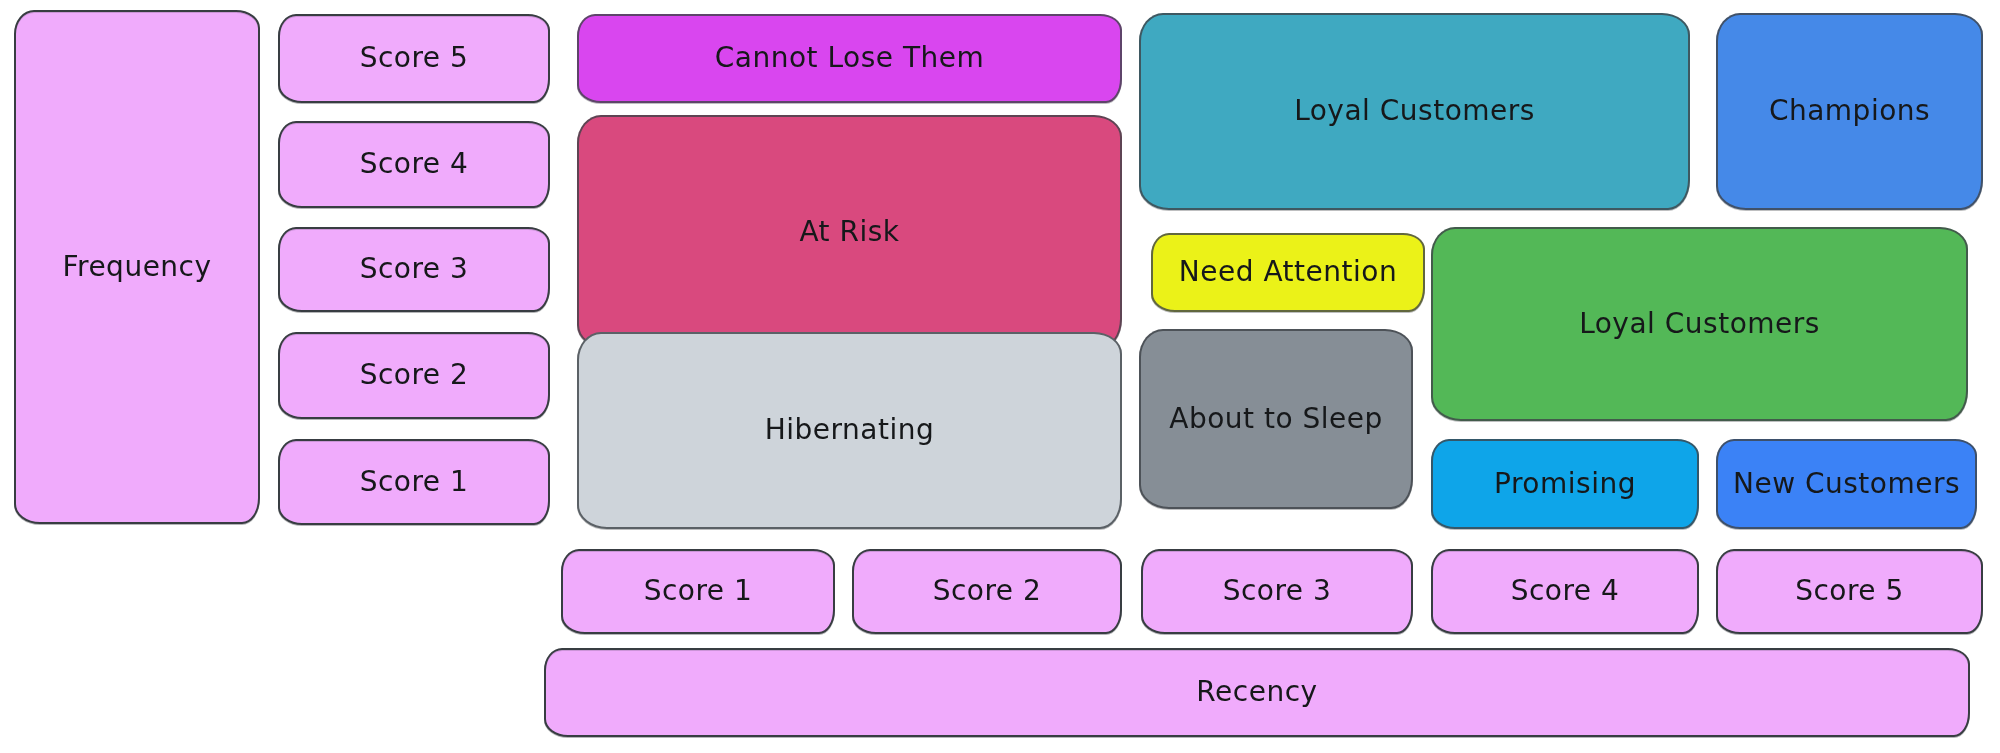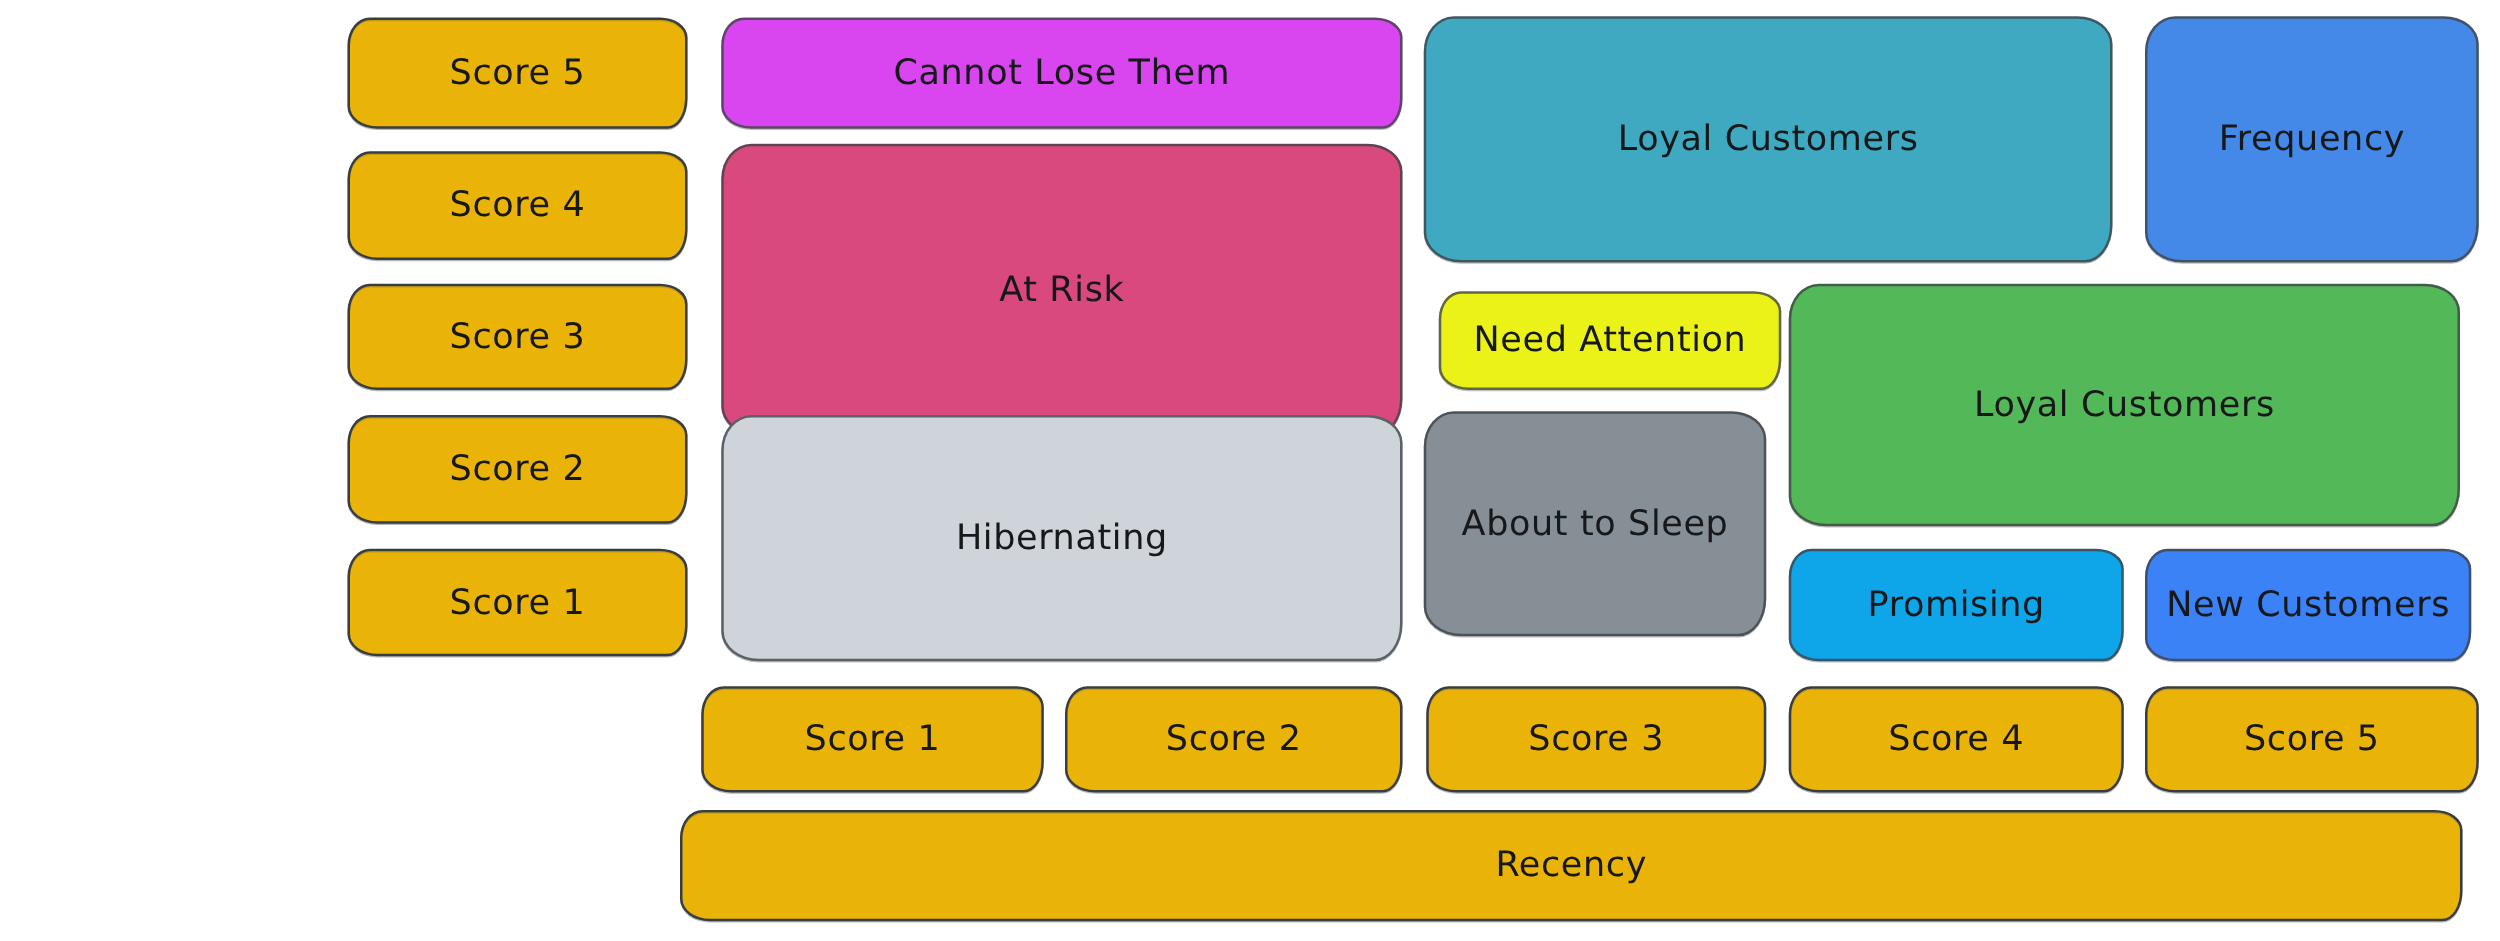--- a/index.html
+++ b/index.html
@@ -23,21 +23,21 @@
     justify-content: center;
     text-align: center;
     box-sizing: border-box;
     font-size: 28px;
     letter-spacing: 0.5px;
     line-height: 1.15;
     white-space: nowrap;
   }
   
   .label-box {
-    background: #eab308;
+    background: #f0abfc;
     border: 2px solid #383d42;
     border-radius: 20px 24px 18px 26px / 24px 18px 26px 20px;
     box-shadow: 0 1px 0 rgba(40,44,48,0.35), inset 0 1px 0 rgba(40,44,48,0.18);
   }
   
   .seg-box {
     border: 2px solid rgba(62,67,73,0.8);
     border-radius: 24px 28px 22px 30px / 28px 22px 30px 24px;
     box-shadow: 0 1px 0 rgba(40,44,48,0.3);
   }
@@ -68,36 +68,37 @@
   .pos-rscore-3       { left: 1141px; top: 549px; width: 272px;  height: 85px; }
   .pos-rscore-4       { left: 1431px; top: 549px; width: 268px;  height: 85px; }
   .pos-rscore-5       { left: 1716px; top: 549px; width: 267px;  height: 85px; }
   .pos-recency        { left: 544px;  top: 648px; width: 1426px; height: 89px; }
 </style>
 </head>
 <body>
 
 <div class="canvas">
 
+  <div class="box label-box pos-frequency">Frequency</div>
 
   <div class="box label-box small-radius pos-fscore-5">Score 5</div>
   <div class="box label-box small-radius pos-fscore-4">Score 4</div>
   <div class="box label-box small-radius pos-fscore-3">Score 3</div>
   <div class="box label-box small-radius pos-fscore-2">Score 2</div>
   <div class="box label-box small-radius pos-fscore-1">Score 1</div>
 
   <div class="box seg-box small-radius pos-cannot-lose" style="background-color: #d946ef;">Cannot Lose Them</div>
 
   <div class="box seg-box pos-at-risk" style="background-color: rgb(217, 73, 126);">At Risk</div>
 
   <div class="box seg-box pos-hibernating" style="background-color: rgb(206, 212, 218);">Hibernating</div>
 
   <div class="box seg-box pos-loyal-teal" style="background-color: rgb(63, 169, 193);">Loyal Customers</div>
 
-  <div class="box seg-box pos-champions" style="background-color: rgb(69, 137, 232);">Frequency</div>
+  <div class="box seg-box pos-champions" style="background-color: rgb(69, 137, 232);">Champions</div>
 
   <div class="box seg-box small-radius pos-need-attention" style="background-color: rgb(235, 242, 24); margin-left: 12px;">Need Attention</div>
 
   <div class="box seg-box pos-about-sleep" style="background-color: rgb(134, 142, 150);">About to Sleep</div>
 
   <div class="box seg-box pos-loyal-green" style="background-color: rgb(83, 184, 87);">Loyal Customers</div>
 
   <div class="box seg-box small-radius pos-promising" style="background-color: #0ea5e9;">Promising</div>
 
   <div class="box seg-box small-radius pos-new-customers" style="background-color: #3b82f6;">New Customers</div>

